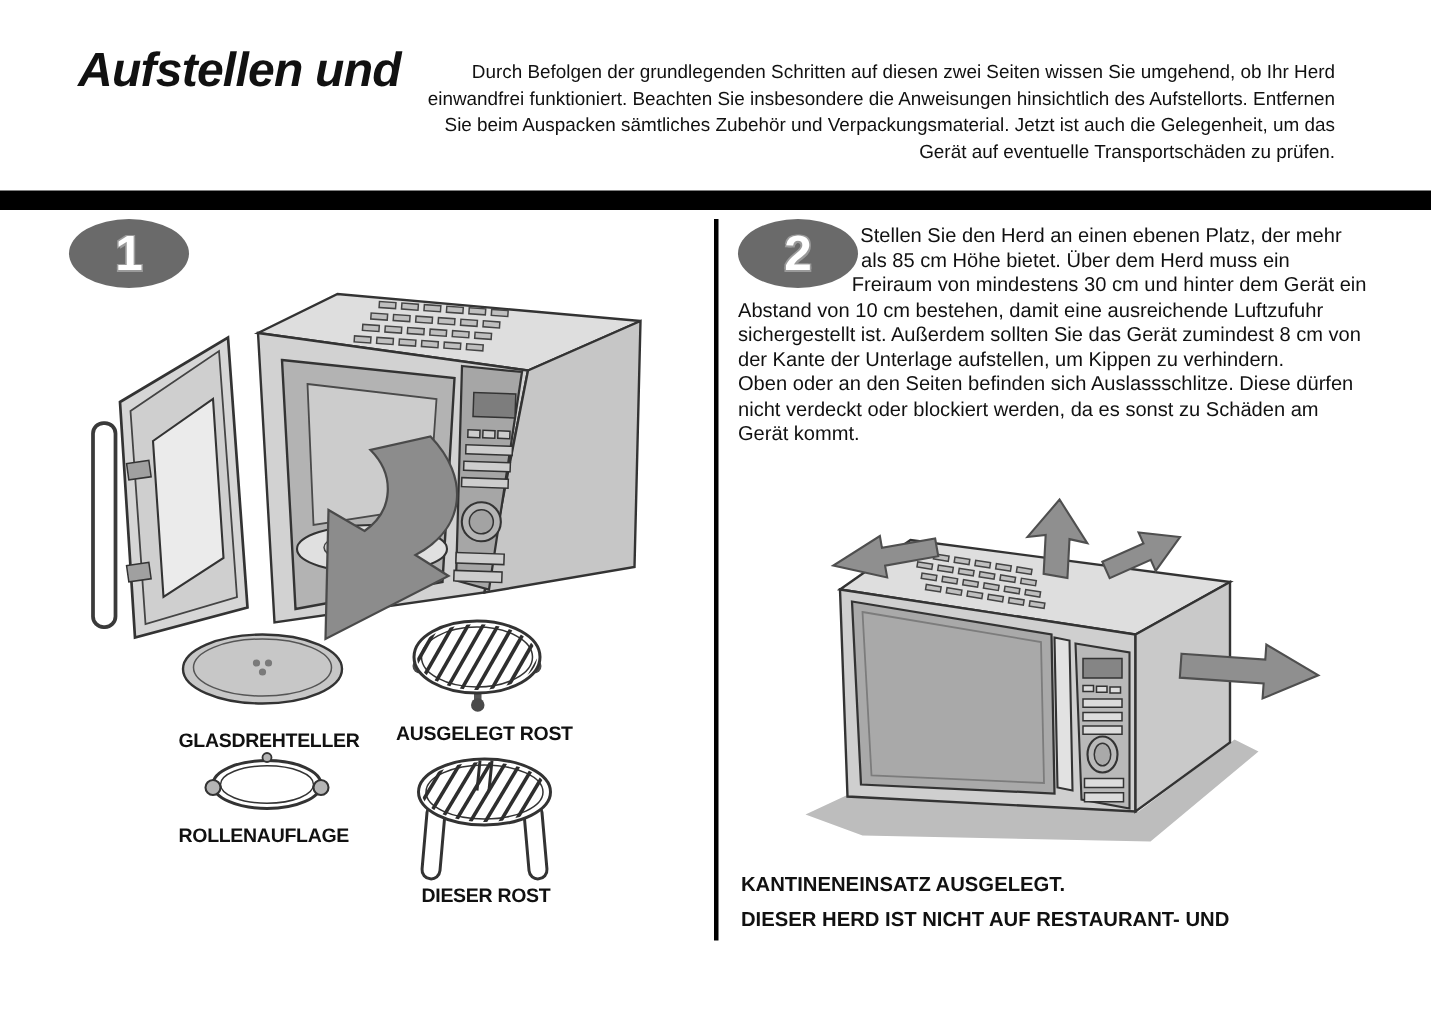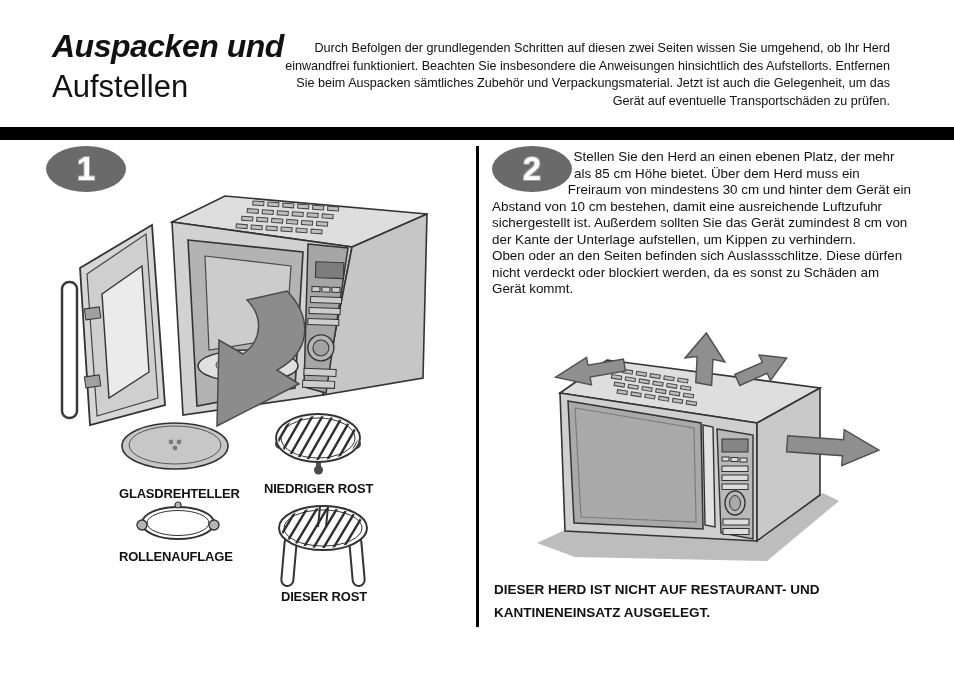--- a/index.html
+++ b/index.html
@@ -57,22 +57,21 @@
             font-style:italic;font-size:12.5px;}
 
   svg{display:block;}
 </style>
 </head>
 <body>
 
 <div class="page">
 
   <div class="title">
-    <div class="t1">Auspacken und</div>
-    <div class="t2">Aufstellen</div>
+    <div class="t1">Aufstellen und</div>
   </div>
   <div class="intro">Durch Befolgen der grundlegenden Schritten auf diesen zwei Seiten wissen Sie umgehend, ob Ihr Herd einwandfrei funktioniert. Beachten Sie insbesondere die Anweisungen hinsichtlich des Aufstellorts. Entfernen Sie beim Auspacken sämtliches Zubehör und Verpackungsmaterial. Jetzt ist auch die Gelegenheit, um das Gerät auf eventuelle Transportschäden zu prüfen.</div>
 
   <div class="black-bar"></div>
   <div class="v-divider"></div>
 
   <div class="badge badge-1">
     <span>1</span>
   </div>
 
@@ -170,21 +169,21 @@
       <line x1="2" y1="58" x2="34" y2="2"></line>
         <line x1="12" y1="58" x2="44" y2="2"></line>
       <line x1="22" y1="58" x2="54" y2="2"></line>
         <line x1="32" y1="58" x2="64" y2="2"></line>
       <line x1="42" y1="58" x2="74" y2="2"></line>
         <line x1="52" y1="58" x2="84" y2="2"></line>
       <line x1="62" y1="58" x2="94" y2="2"></line>
         <line x1="72" y1="58" x2="104" y2="2"></line>
     </g>
   </svg>
-  <div class="acc-label lab-low">NIEDRIGER ROST</div>
+  <div class="acc-label lab-low">AUSGELEGT ROST</div>
 
   <svg class="illu acc-highrack" width="96" height="90" viewBox="0 0 96 90">
     <defs>
         <clipPath id="highclip">
           <ellipse cx="48" cy="28" rx="42" ry="20"></ellipse>
         </clipPath>
       </defs>
     <rect x="8" y="36" width="12" height="50" rx="6" fill="#fff" stroke="#333" stroke-width="2" transform="rotate(5 14 61)"></rect>
     <rect x="76" y="36" width="12" height="50" rx="6" fill="#fff" stroke="#333" stroke-width="2" transform="rotate(-5 82 61)"></rect>
     <ellipse cx="48" cy="28" rx="44" ry="22" fill="#fff" stroke="#333" stroke-width="2"></ellipse>
@@ -253,18 +252,18 @@
 
     <g fill="#8f8f8f" stroke="#4f4f4f" stroke-width="1.4">
       <polygon points="162,58 162,32 150,34 170,8 190,36 178,34 178,60" transform="rotate(3 170 34)"></polygon>
       <polygon points="90,40 90,52 54,52 54,60 20,46 54,32 54,40" transform="rotate(-10 55 46)"></polygon>
       <polygon points="200,38 230,38 230,30 254,44 230,58 230,50 200,50" transform="rotate(-24 227 44)"></polygon>
       <polygon points="252,114 308,114 308,104 344,122 308,140 308,130 252,130" transform="rotate(4 298 122)"></polygon>
     </g>
   </svg>
 
   <div class="warning">
+    <div>KANTINENEINSATZ AUSGELEGT.</div>
     <div>DIESER HERD IST NICHT AUF RESTAURANT- UND</div>
-    <div>KANTINENEINSATZ AUSGELEGT.</div>
   </div>
 
 
 </div>
 
 </body></html>

